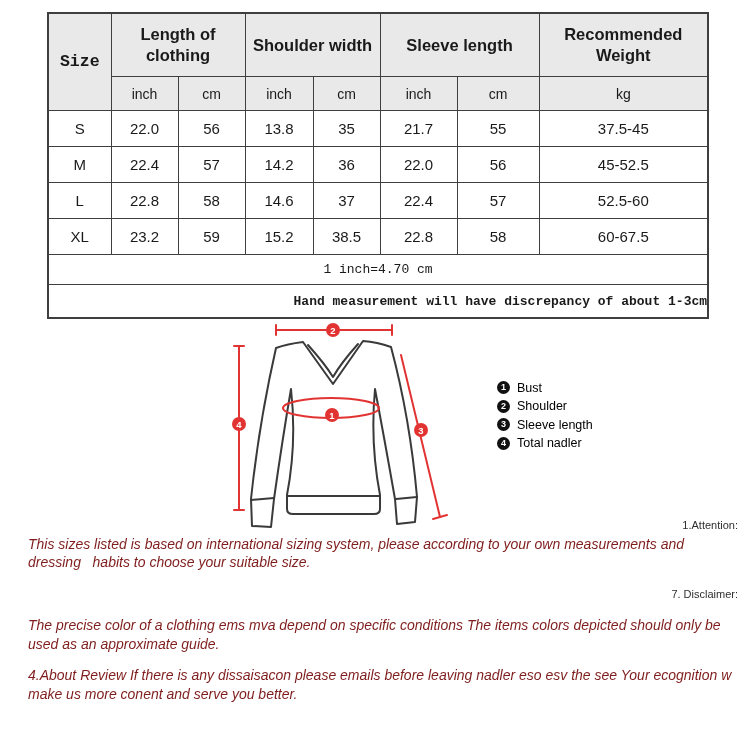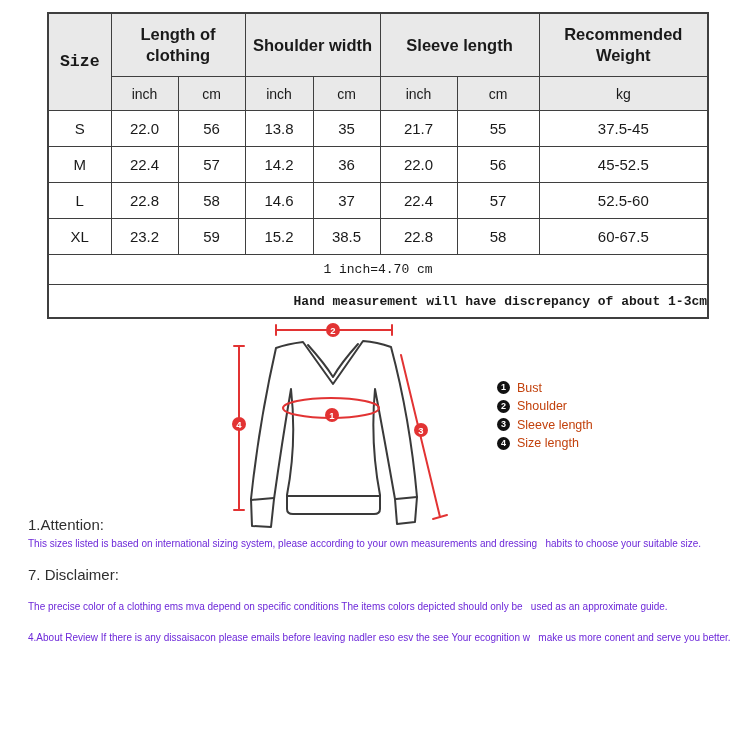--- a/index.html
+++ b/index.html
@@ -18,28 +18,28 @@
   tr.data-row td{font-size:15px;height:35px;background:#ffffff;}
   tr.note-row td{font-family:"Liberation Mono","DejaVu Sans Mono",monospace;font-size:13px;height:29px;background:#ffffff;}
   tr.note-row.bold td{font-weight:bold;height:32px;text-align:right;}
 
   
   #diagram{position:absolute;left:225px;top:318px;width:260px;height:212px;}
   #legend{position:absolute;left:497px;top:381px;width:150px;display:flex;flex-direction:column;gap:5.5px;}
   .legend-item{display:flex;align-items:center;gap:7px;height:13px;}
   .legend-dot{display:inline-block;width:13px;height:13px;border-radius:50%;background:#111;
               color:#fff;font-size:9px;font-weight:bold;line-height:13px;text-align:center;flex:0 0 13px;}
-  .legend-label{font-size:12.5px;color:#c2410c;}
+  .legend-label{font-size:12.5px;color:#000000;}
 
   
   #notes{position:absolute;left:28px;top:516px;width:710px;}
   .note-section{margin-bottom:13px;}
-  .note-heading{font-size:15px;line-height:18.5px;color:#2f2f2f;}
+  .note-heading{font-size:11px;line-height:18.5px;color:#2f2f2f;text-align:right;}
   .note-heading:empty{display:none;}
-  .note-body{font-size:10px;line-height:18.5px;color:#6d28d9;white-space:pre-wrap;}
+  .note-body{font-size:14px;line-height:18.5px;color:#7f1d1d;white-space:pre-wrap;font-style:italic;}
 </style>
 </head>
 <body>
 
 <div id="page">
 
   <div id="table-wrap">
     <table class="size-chart">
       <colgroup>
         <col style="width:63px">
@@ -178,21 +178,21 @@
     <div class="legend-item">
       <span class="legend-dot">2</span>
       <span class="legend-label">Shoulder</span>
     </div>
     <div class="legend-item">
       <span class="legend-dot">3</span>
       <span class="legend-label">Sleeve length</span>
     </div>
     <div class="legend-item">
       <span class="legend-dot">4</span>
-      <span class="legend-label">Size length</span>
+      <span class="legend-label">Total nadler</span>
     </div>
   </div>
 
   <div id="notes">
     <div class="note-section">
       <div class="note-heading">1.Attention:</div>
       <div class="note-body">This sizes listed is based on international sizing system, please according to your own measurements and dressing   habits to choose your suitable size.</div>
     </div>
     <div class="note-section">
       <div class="note-heading">7. Disclaimer:</div>

